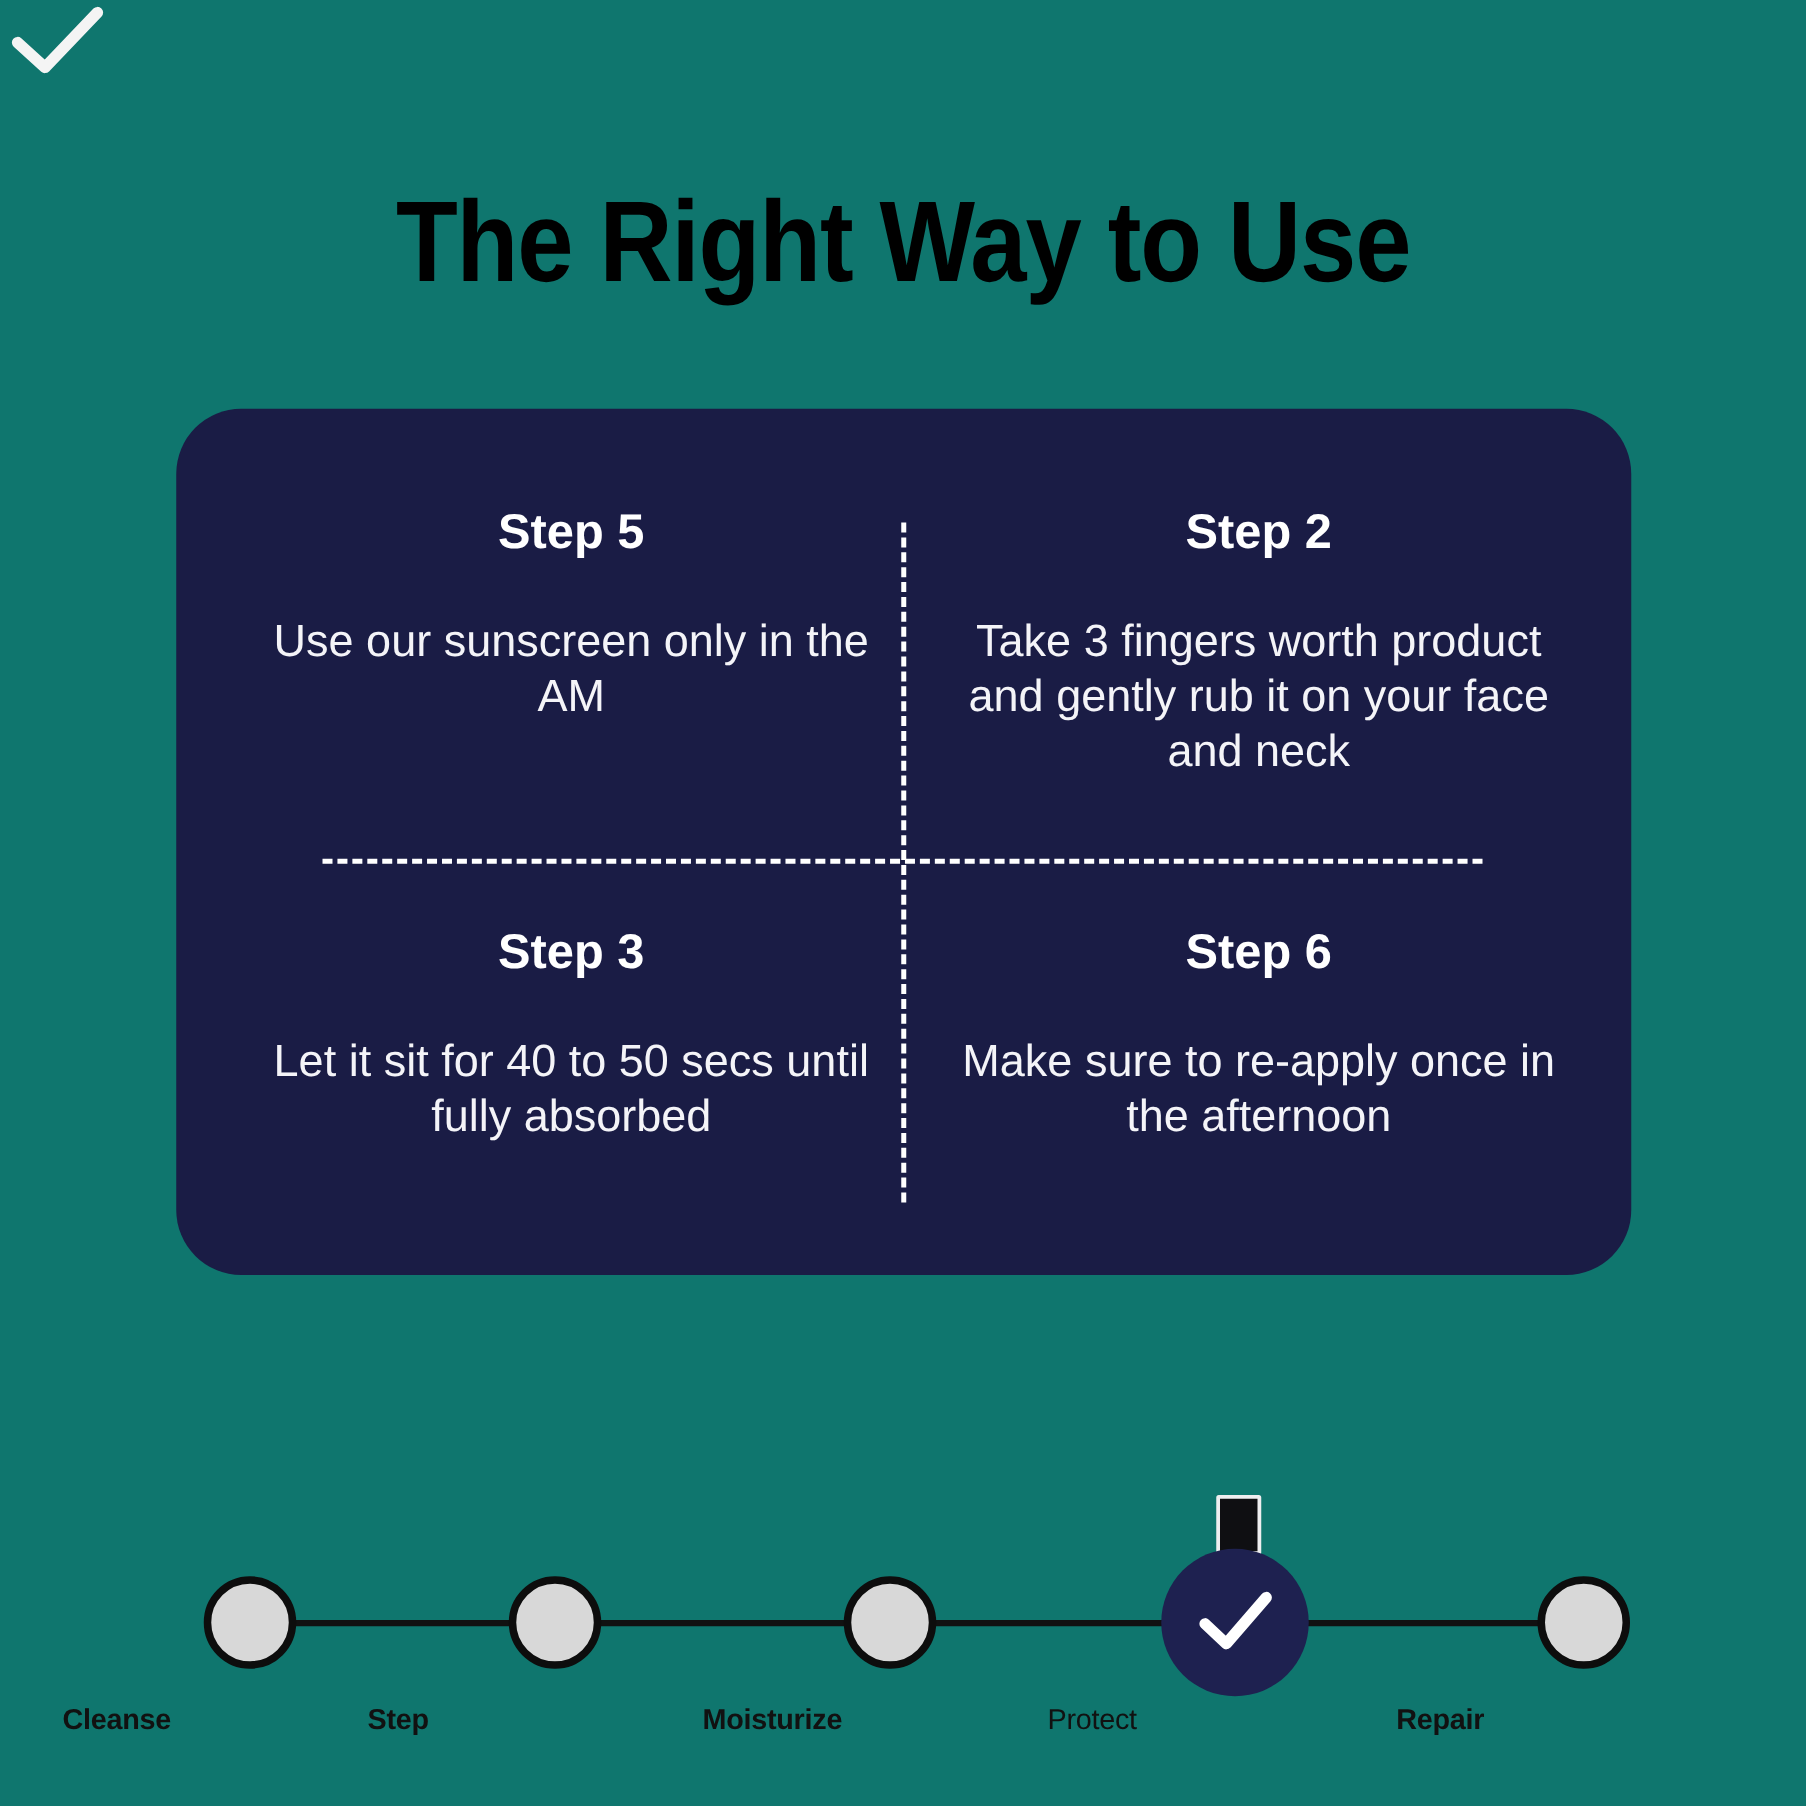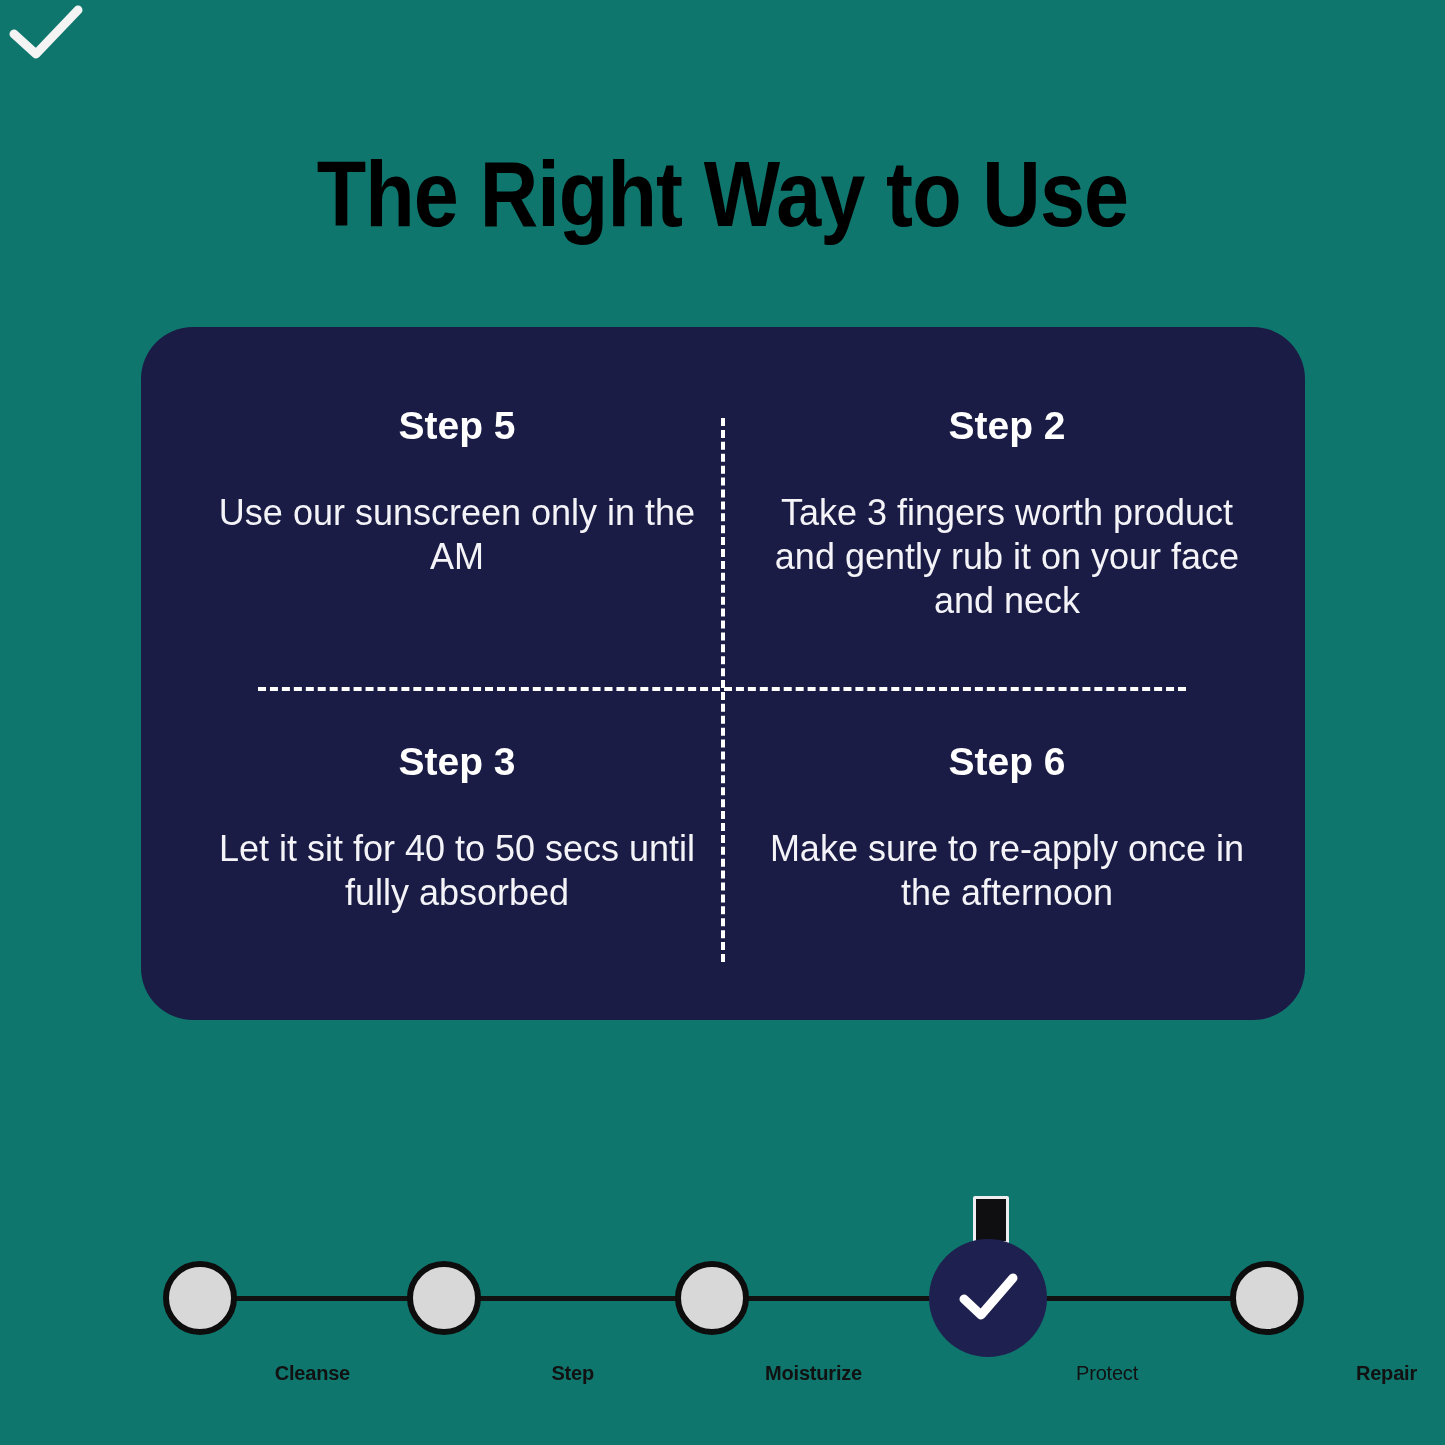--- a/index.html
+++ b/index.html
@@ -195,22 +195,22 @@
     width: 66px;
     height: 56px;
     margin-left: -33px;
     margin-top: -28px;
   }
   .node-label {
     position: absolute;
     top: 112px;
     width: 300px;
     margin-left: -150px;
-    text-align: right;
-    font-size: 20px;
+    text-align: left;
+    font-size: 23px;
     font-weight: bold;
     color: #111111;
     letter-spacing: -0.2px;
   }
   .node-label.active { color: #111111; font-weight: normal; }
 </style>
 </head>
 <body>
 
 <div id="page">

